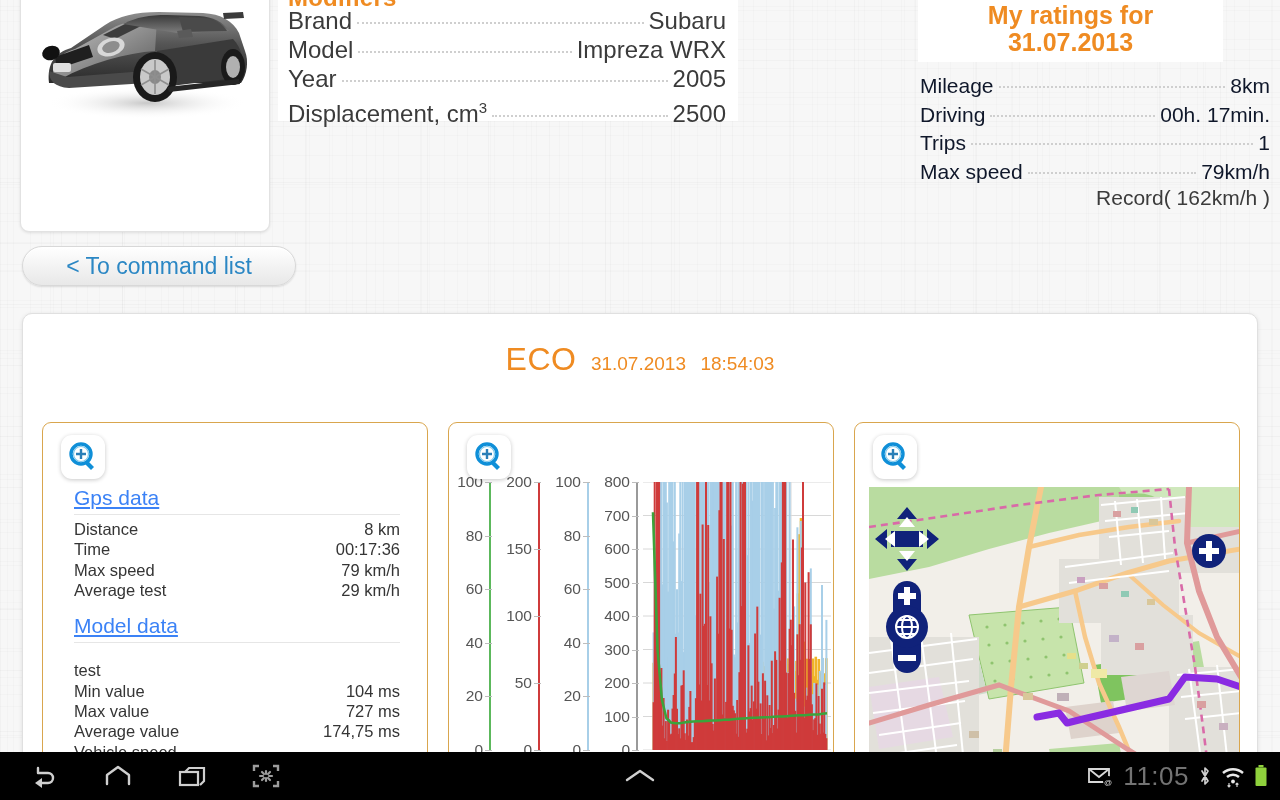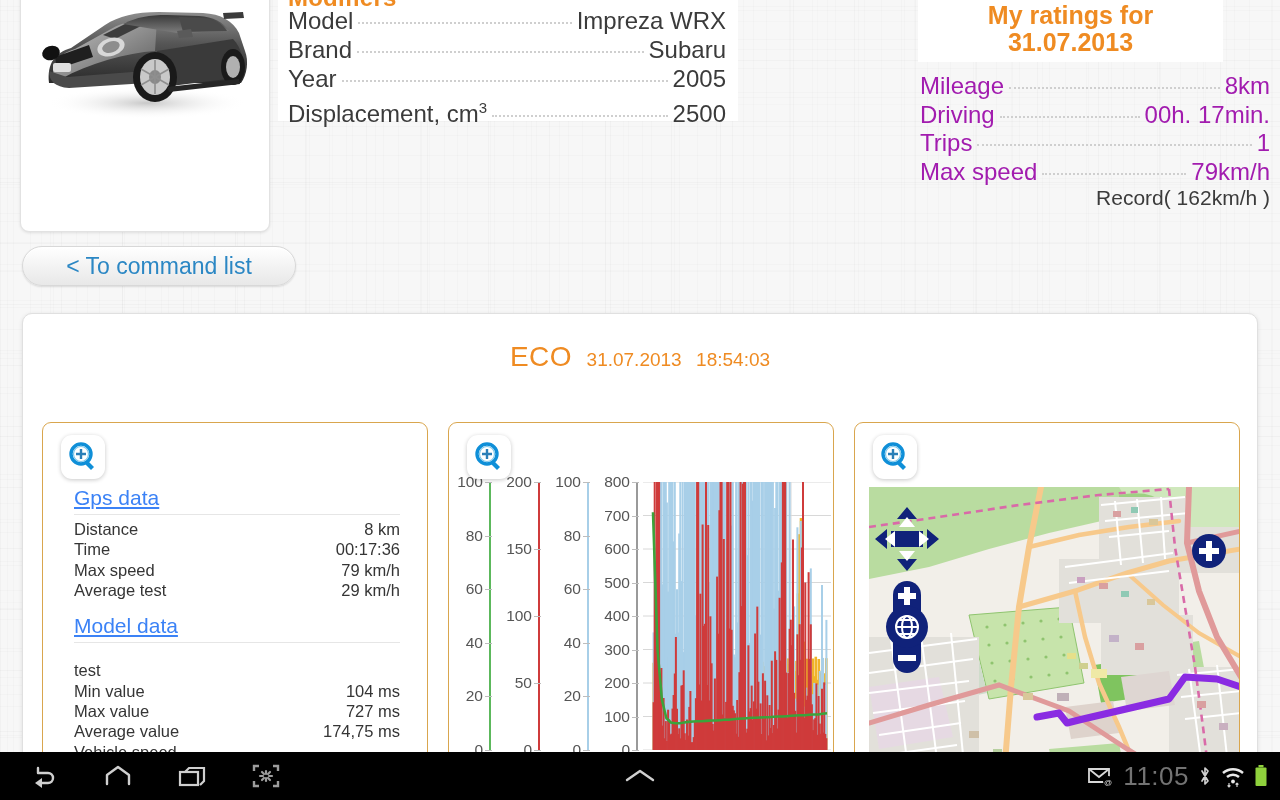--- a/index.html
+++ b/index.html
@@ -87,21 +87,21 @@
   .rate-sheet {
     position: absolute; left: 918px; top: -8px;
     width: 305px; height: 70px; background:#fff;
   }
   .rate-title {
     position: absolute; left: 918px; top: 2px; width: 305px;
     text-align: center; color: #ef8b22;
     font-size: 25px; font-weight: bold; line-height: 27px;
   }
   .rate-list { position: absolute; left: 920px; top: 72px; width: 350px; }
-  .rate-list .row { font-size: 24px; line-height: 28.5px; color:#a21caf; }
+  .rate-list .row { font-size: 21px; line-height: 28.5px; color:#0f172a; }
   .rate-note {
     position: absolute; left: 920px; top: 186px; width: 350px;
     text-align: right; font-size: 21px; color: #3b3b3b;
   }
 
   
   .cmd-btn {
     position: absolute; left: 22px; top: 246px;
     width: 274px; height: 40px;
     background: linear-gradient(#ffffff, #f2f2f2 55%, #e8e8e8);
@@ -119,21 +119,21 @@
     background: #fff;
     border: 1px solid #e0e0e0;
     border-radius: 10px;
     box-shadow: 0 1px 4px rgba(0,0,0,.10);
     overflow: hidden;
   }
   .eco-head {
     position:absolute; left:0; top: 27px; width: 100%;
     text-align: center; white-space: nowrap;
   }
-  .eco-word { color:#ef8b22; font-size: 28px; letter-spacing: .5px; }
+  .eco-word { color:#ef8b22; font-size: 32px; letter-spacing: .5px; }
   .eco-date { color:#ef8b22; font-size: 19px; margin-left: 10px; }
 
   .panels {
     position: absolute; left: 19px; top: 108px;
     width: 1198px; height: 352px;
     display: flex; gap: 20px;
   }
   .panel {
     position: relative;
     width: 386px; height: 352px;
@@ -294,28 +294,28 @@
         <ellipse cx="206" cy="76" rx="7" ry="11" fill="#b0b0b0"></ellipse>
 
         <path d="M140 96 L212 88 L213 93 L142 101 Z" fill="#262626"></path>
       </svg>
     </div>
 
     <div class="spec-sheet"></div>
     <div class="spec-title">Modifiers</div>
     <div class="spec-list">
       <div class="row">
+        <span class="k">Brand</span>
+        <span class="dots"></span>
+        <span class="v">Subaru</span>
+      </div>
+      <div class="row">
         <span class="k">Model</span>
         <span class="dots"></span>
         <span class="v">Impreza WRX</span>
-      </div>
-      <div class="row">
-        <span class="k">Brand</span>
-        <span class="dots"></span>
-        <span class="v">Subaru</span>
       </div>
       <div class="row">
         <span class="k">Year</span>
         <span class="dots"></span>
         <span class="v">2005</span>
       </div>
       <div class="row">
         <span class="k"><span>Displacement, cm</span><span class="sup">3</span></span>
         <span class="dots"></span>
         <span class="v">2500</span>

